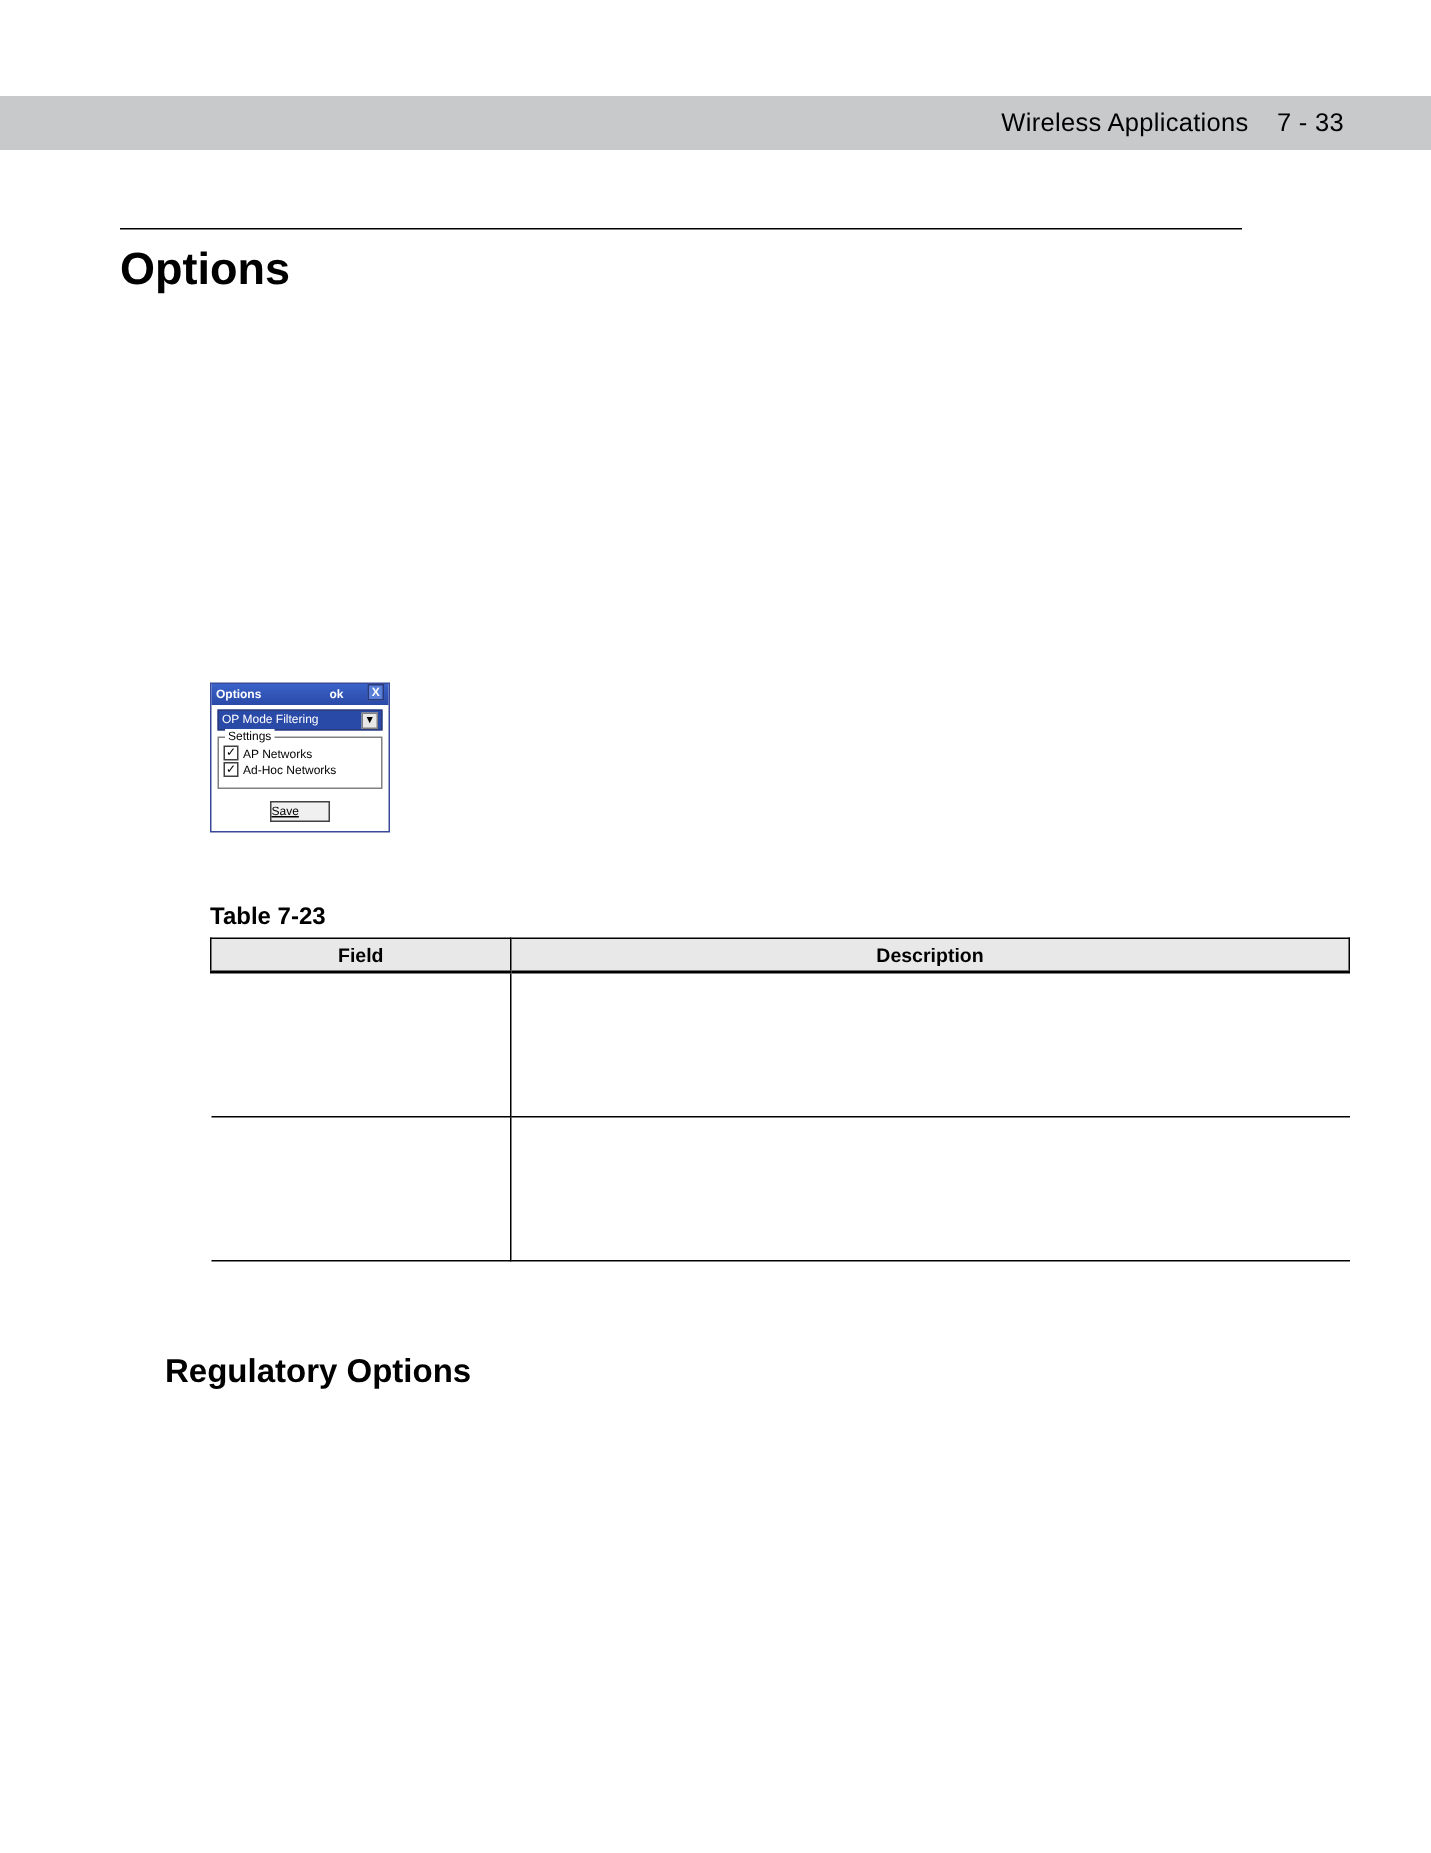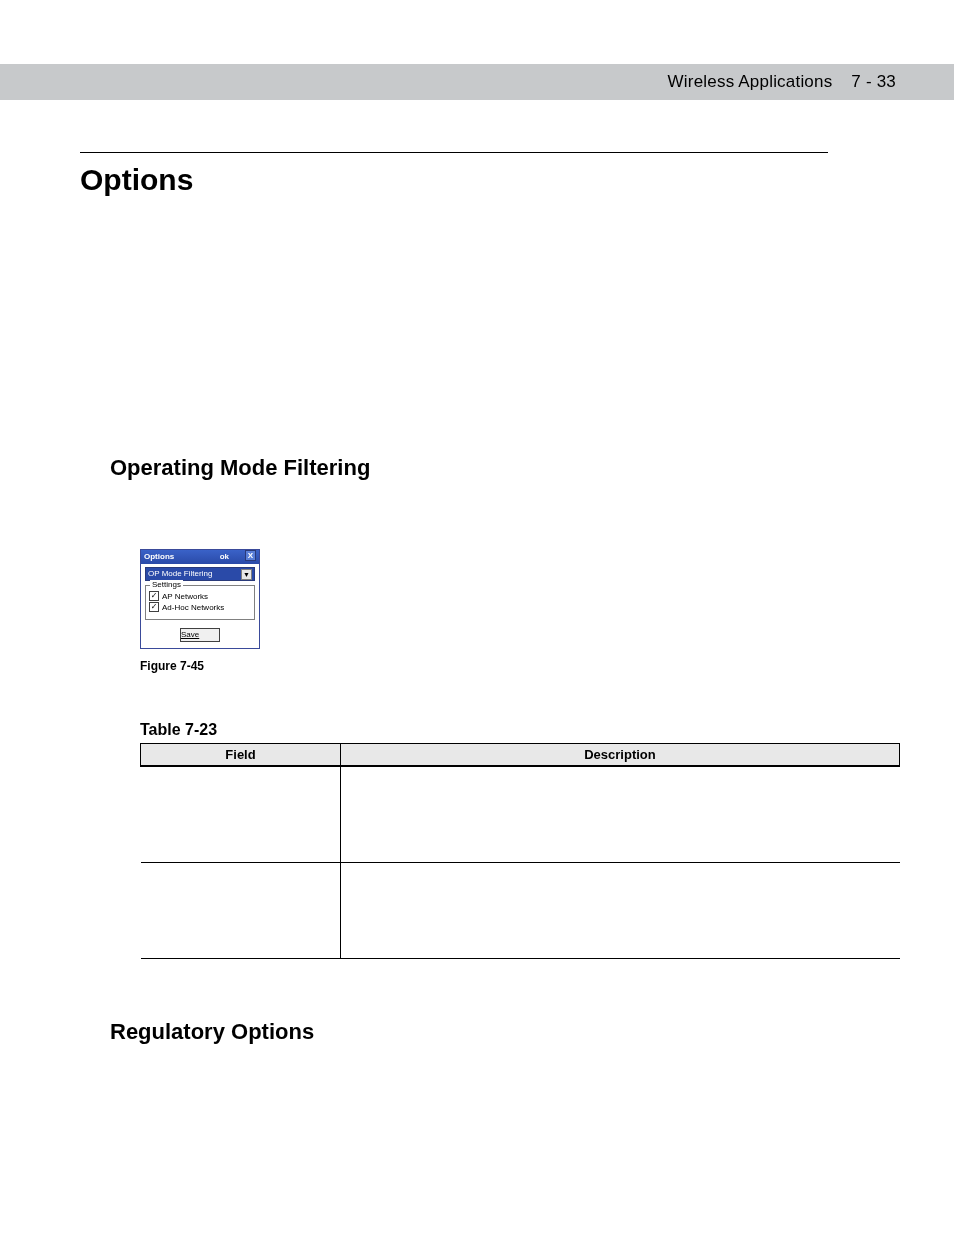--- a/index.html
+++ b/index.html
@@ -198,21 +198,20 @@
     <span class="chap">Wireless Applications</span>
     <span class="pg">7 - 33</span>
   </div>
 </div>
 
 <div class="content">
   <div class="rule-top"></div>
   <h1 class="section">Options</h1>
 
   <div class="sub-block">
-    <h2 class="sub">Operating Mode Filtering</h2>
 
     <div class="screenshot-wrap">
       <div class="win">
         <div class="win-title">
           <span>Options</span>
           <span class="win-title-right">
             <span class="ok">ok</span>
             <span class="x">X</span>
           </span>
         </div>
@@ -232,21 +231,20 @@
               <span>Ad-Hoc Networks</span>
             </div>
           </div>
           <div class="save-btn">
             <span style="text-decoration: underline;">Save</span>
           </div>
         </div>
       </div>
     </div>
 
-    <div class="caption">Figure 7-45</div>
 
     <div class="table-caption">Table 7-23</div>
     <table class="fields">
       <thead>
         <tr>
           <th>Field</th>
           <th>Description</th>
         </tr>
       </thead>
       <tbody>

